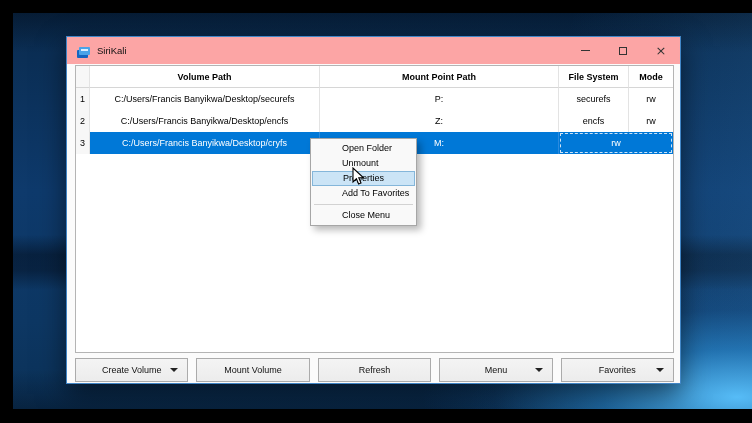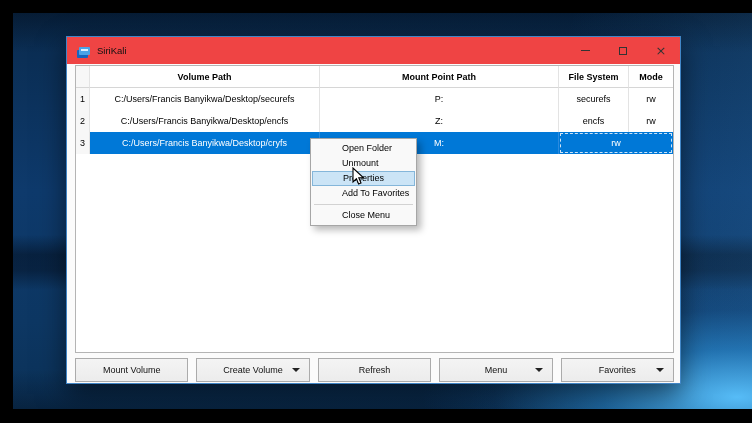--- a/index.html
+++ b/index.html
@@ -20,21 +20,21 @@
         rgba(0,0,0,0) 56%, rgba(3,14,30,0.55) 61%, rgba(3,14,30,0.5) 65%, rgba(0,0,0,0) 70%,
         rgba(0,0,0,0) 90%, rgba(2,10,22,0.35) 100%),
       linear-gradient(to bottom, #0a2b4e 0%, #0e3a6c 45%, #0d3763 78%, #0b3157 100%);
   }
   
   .window {
     position:absolute; left:66px; top:36px; width:615px; height:348px;
     background:#fbfbfb; border:1px solid #4186c7;
     box-shadow:0 10px 26px rgba(0,0,0,0.5);
   }
-  .titlebar { height:27px; background:#ef4444; display:flex; align-items:center; padding-left:10px; }
+  .titlebar { height:27px; background:#fca5a5; display:flex; align-items:center; padding-left:10px; }
   .app-icon { width:13px; height:12px; position:relative; flex:none; }
   .title-text { font-size:9.5px; color:#111; margin-left:7px; }
   .caption-buttons { margin-left:auto; display:flex; height:100%; }
   .caption-btn { width:38px; height:100%; display:flex; align-items:center; justify-content:center; }
   .glyph-min { width:9px; height:1px; background:#333; }
   .glyph-max { width:8px; height:8px; border:1px solid #333; }
   .glyph-close { font-size:13px; color:#333; line-height:1; font-family:"DejaVu Sans", sans-serif; }
   
   .table {
     position:absolute; left:8px; top:28px; width:599px; height:288px;
@@ -137,25 +137,25 @@
     <div class="trow selected">
       <div class="cell c-num">3</div>
       <div class="cell c-vol">C:/Users/Francis Banyikwa/Desktop/cryfs</div>
       <div class="cell c-mnt">M:</div>
       <div class="cell c-mode">rw</div>
     </div>
   </div>
 
   <div class="button-row">
     <div class="push-btn">
-      <span>Mount Volume</span>
+      <span>Create Volume</span>
+      <span class="drop-arrow"></span>
     </div>
     <div class="push-btn">
-      <span>Create Volume</span>
-      <span class="drop-arrow"></span>
+      <span>Mount Volume</span>
     </div>
     <div class="push-btn">
       <span>Refresh</span>
     </div>
     <div class="push-btn">
       <span>Menu</span>
       <span class="drop-arrow"></span>
     </div>
     <div class="push-btn">
       <span>Favorites</span>

